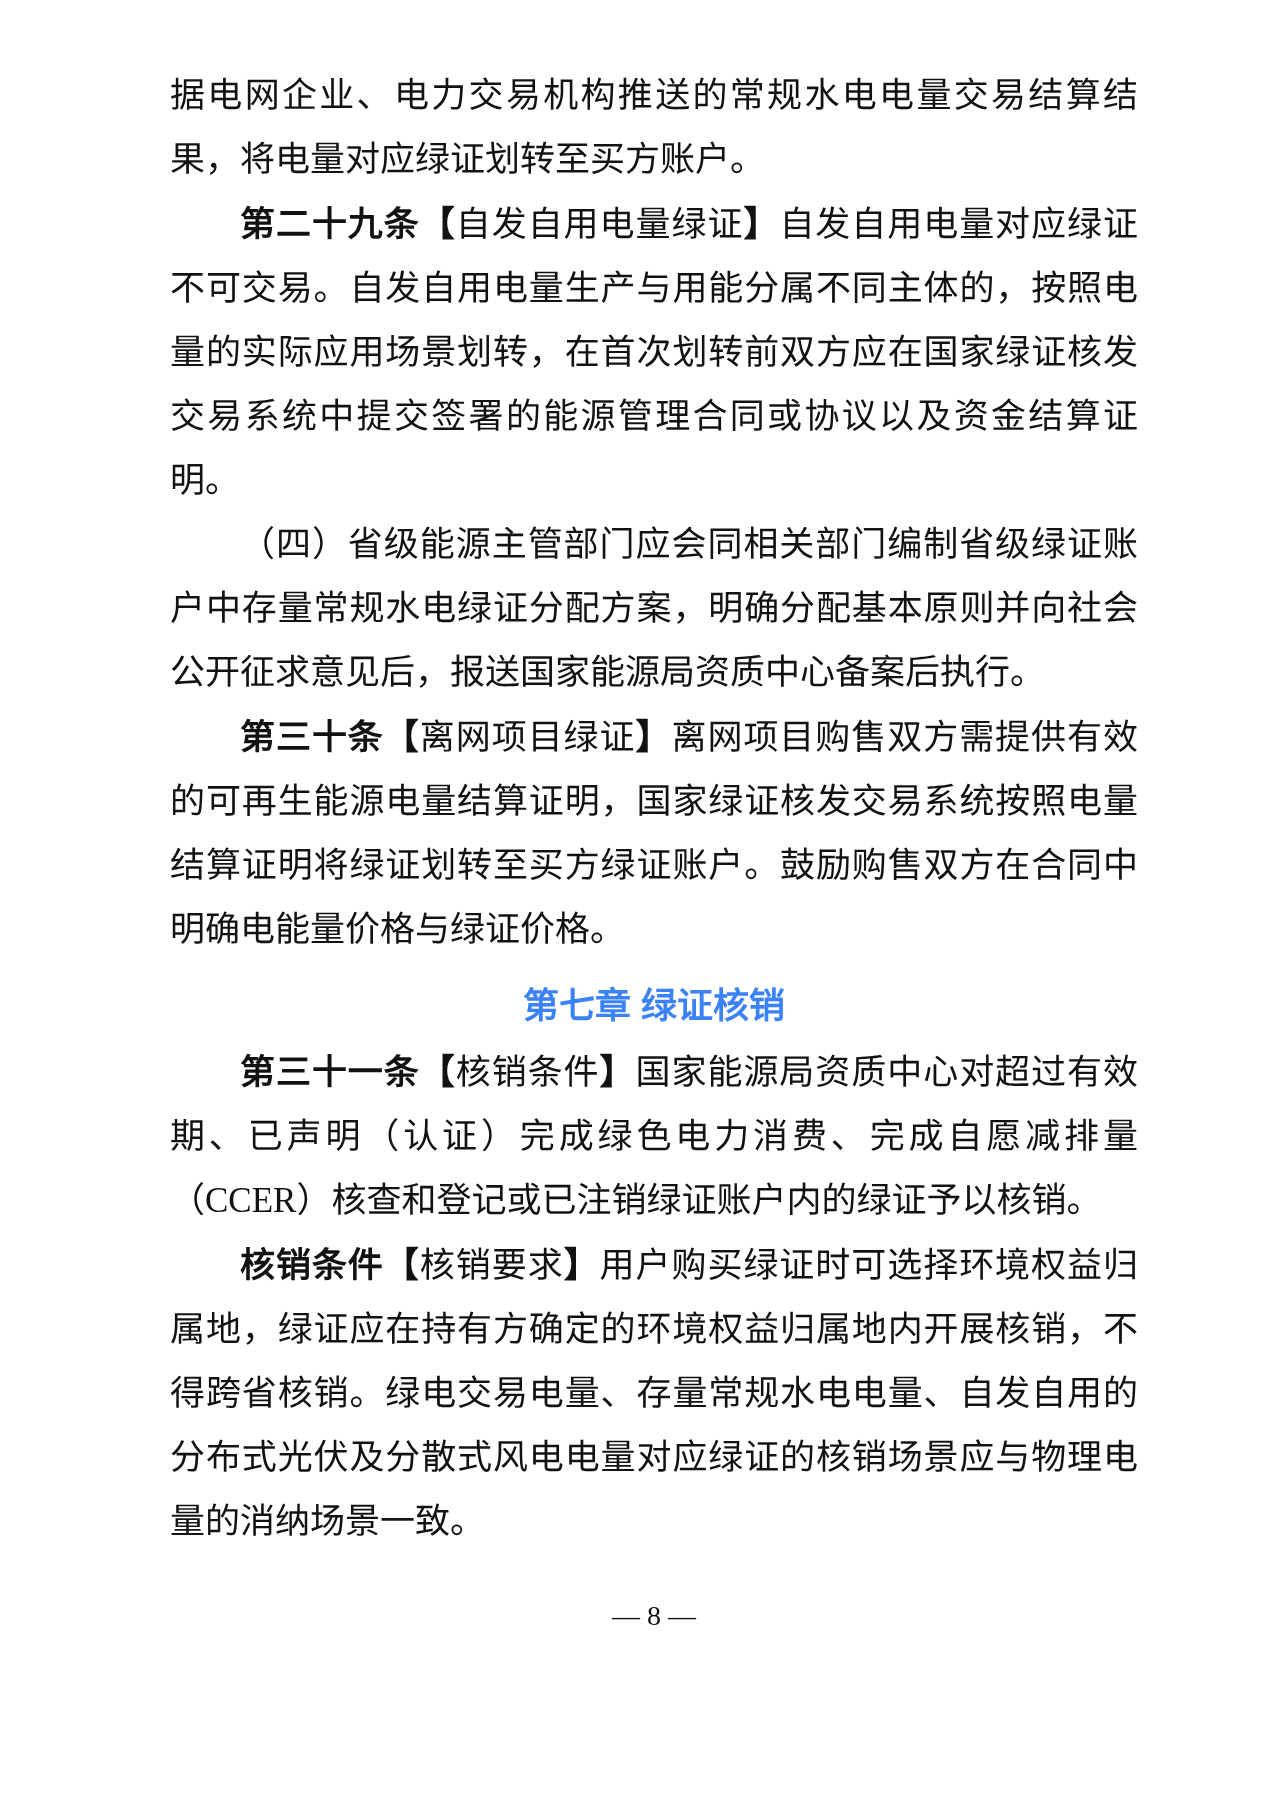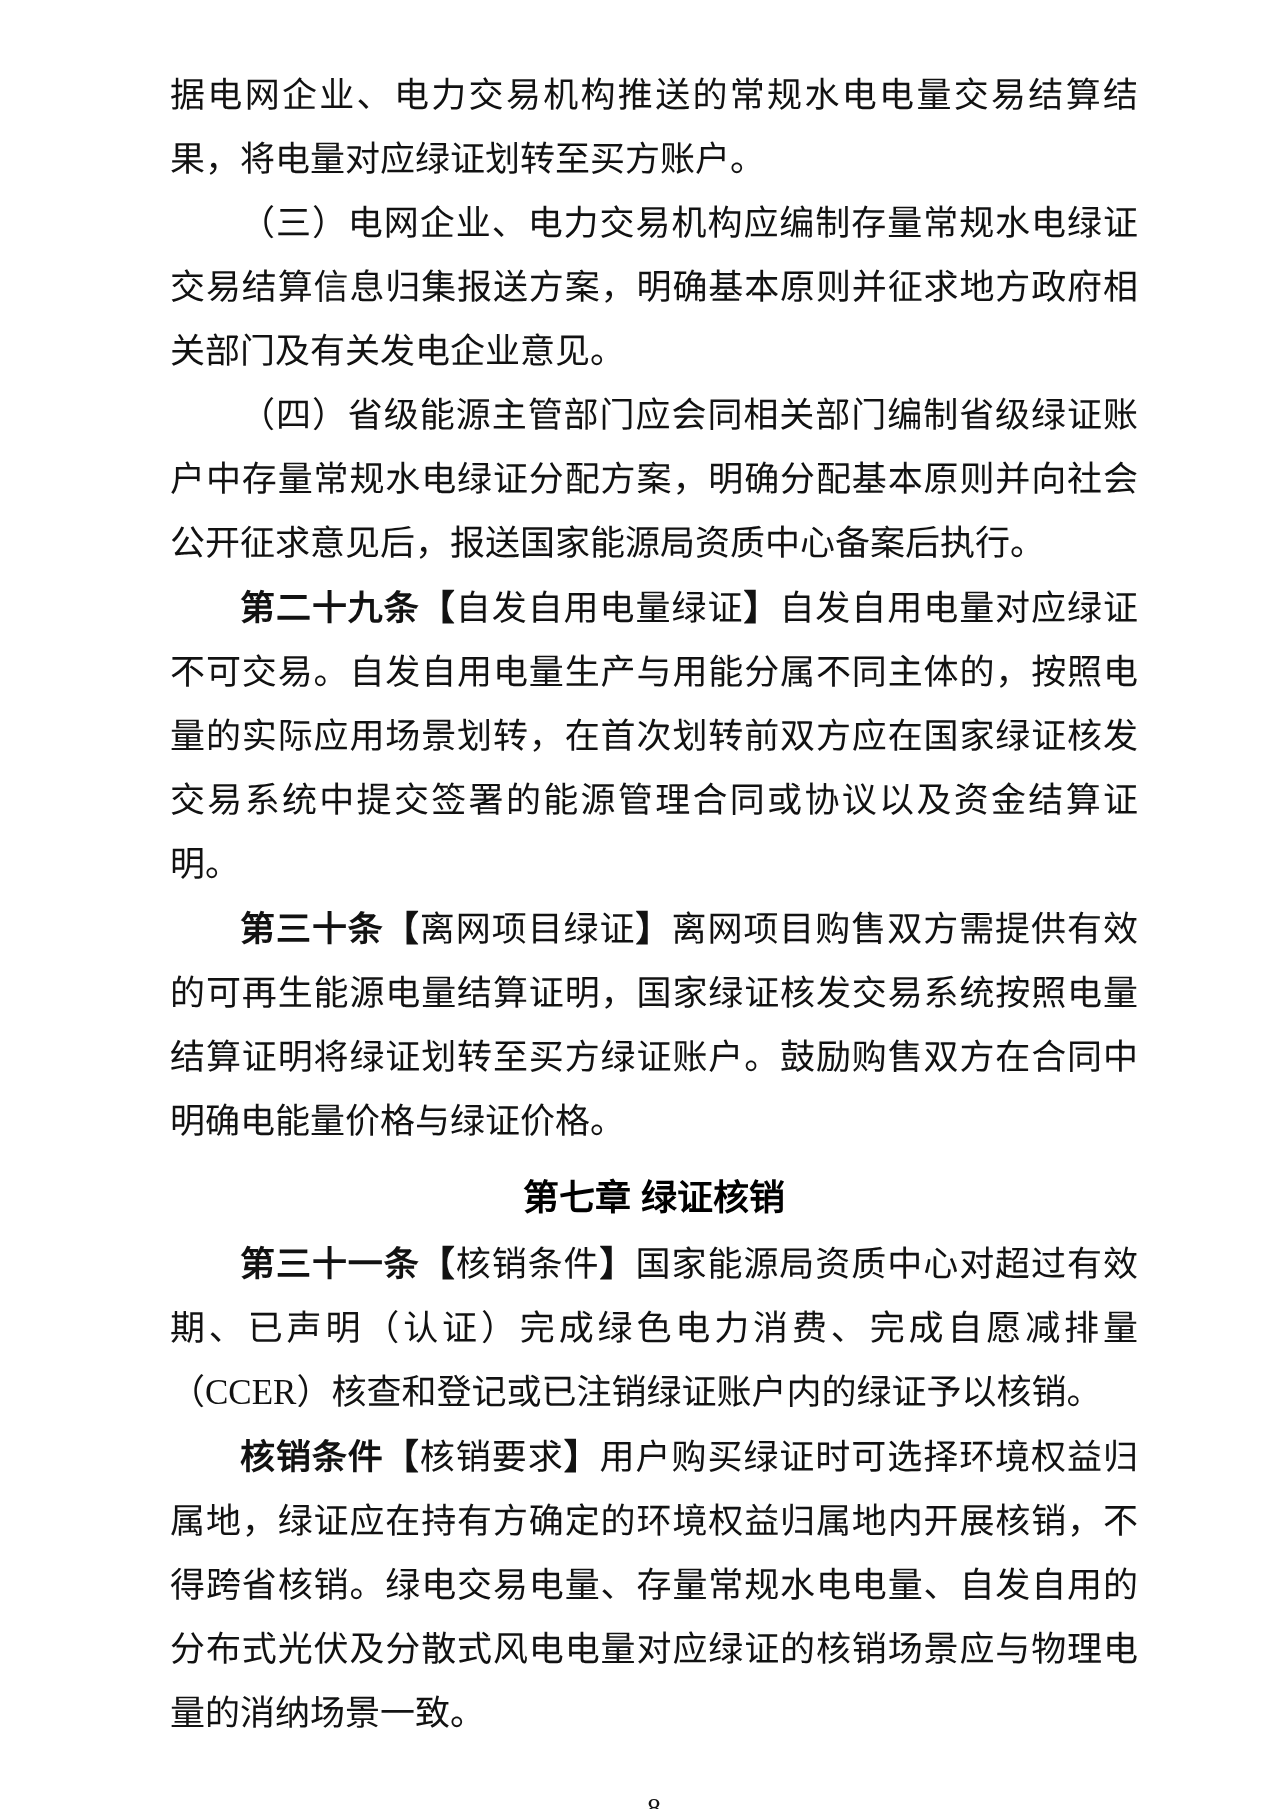--- a/index.html
+++ b/index.html
@@ -38,45 +38,44 @@
     font-weight: 700;
   }
   h2.chapter {
     font-family: "Liberation Sans", "DejaVu Sans", sans-serif;
     font-weight: 700;
     font-size: 36px;
     line-height: 64px;
     text-align: center;
     margin: 12px 0 2px 0;
     padding: 0;
-    color: #000000;
+    color: #3b82f6;
   }
   footer.page-footer {
     margin-top: 46px;
     text-align: center;
     font-family: "Liberation Serif", "DejaVu Serif", serif;
     font-size: 28px;
     line-height: 32px;
     color: #121212;
   }
 </style>
 </head>
 <body>
 
 <div class="page">
   <main class="text-block">
 
     <p class="para">据电网企业、电力交易机构推送的常规水电电量交易结算结果，将电量对应绿证划转至买方账户。</p>
 
 
-    <p class="para indent">（三）电网企业、电力交易机构应编制存量常规水电绿证交易结算信息归集报送方案，明确基本原则并征求地方政府相关部门及有关发电企业意见。</p>
+
+    <p class="para indent"><span class="art-head">第二十九条</span><span class="art-head">【</span><span>自发自用电量绿证</span><span class="art-head">】</span><span>自发自用电量对应绿证不可交易。自发自用电量生产与用能分属不同主体的，按照电量的实际应用场景划转，在首次划转前双方应在国家绿证核发交易系统中提交签署的能源管理合同或协议以及资金结算证明。</span></p>
 
     <p class="para indent">（四）省级能源主管部门应会同相关部门编制省级绿证账户中存量常规水电绿证分配方案，明确分配基本原则并向社会公开征求意见后，报送国家能源局资质中心备案后执行。</p>
-
-    <p class="para indent"><span class="art-head">第二十九条</span><span class="art-head">【</span><span>自发自用电量绿证</span><span class="art-head">】</span><span>自发自用电量对应绿证不可交易。自发自用电量生产与用能分属不同主体的，按照电量的实际应用场景划转，在首次划转前双方应在国家绿证核发交易系统中提交签署的能源管理合同或协议以及资金结算证明。</span></p>
 
     <p class="para indent"><span class="art-head">第三十条</span><span class="art-head">【</span><span>离网项目绿证</span><span class="art-head">】</span><span>离网项目购售双方需提供有效的可再生能源电量结算证明，国家绿证核发交易系统按照电量结算证明将绿证划转至买方绿证账户。鼓励购售双方在合同中明确电能量价格与绿证价格。</span></p>
 
     <h2 class="chapter">第七章 绿证核销</h2>
 
     <p class="para indent"><span class="art-head">第三十一条</span><span class="art-head">【</span><span>核销条件</span><span class="art-head">】</span><span>国家能源局资质中心对超过有效期、已声明（认证）完成绿色电力消费、完成自愿减排量（CCER）核查和登记或已注销绿证账户内的绿证予以核销。</span></p>
 
     <p class="para indent"><span class="art-head">核销条件</span><span class="art-head">【</span><span>核销要求</span><span class="art-head">】</span><span>用户购买绿证时可选择环境权益归属地，绿证应在持有方确定的环境权益归属地内开展核销，不得跨省核销。绿电交易电量、存量常规水电电量、自发自用的分布式光伏及分散式风电电量对应绿证的核销场景应与物理电量的消纳场景一致。</span></p>
 
   </main>

